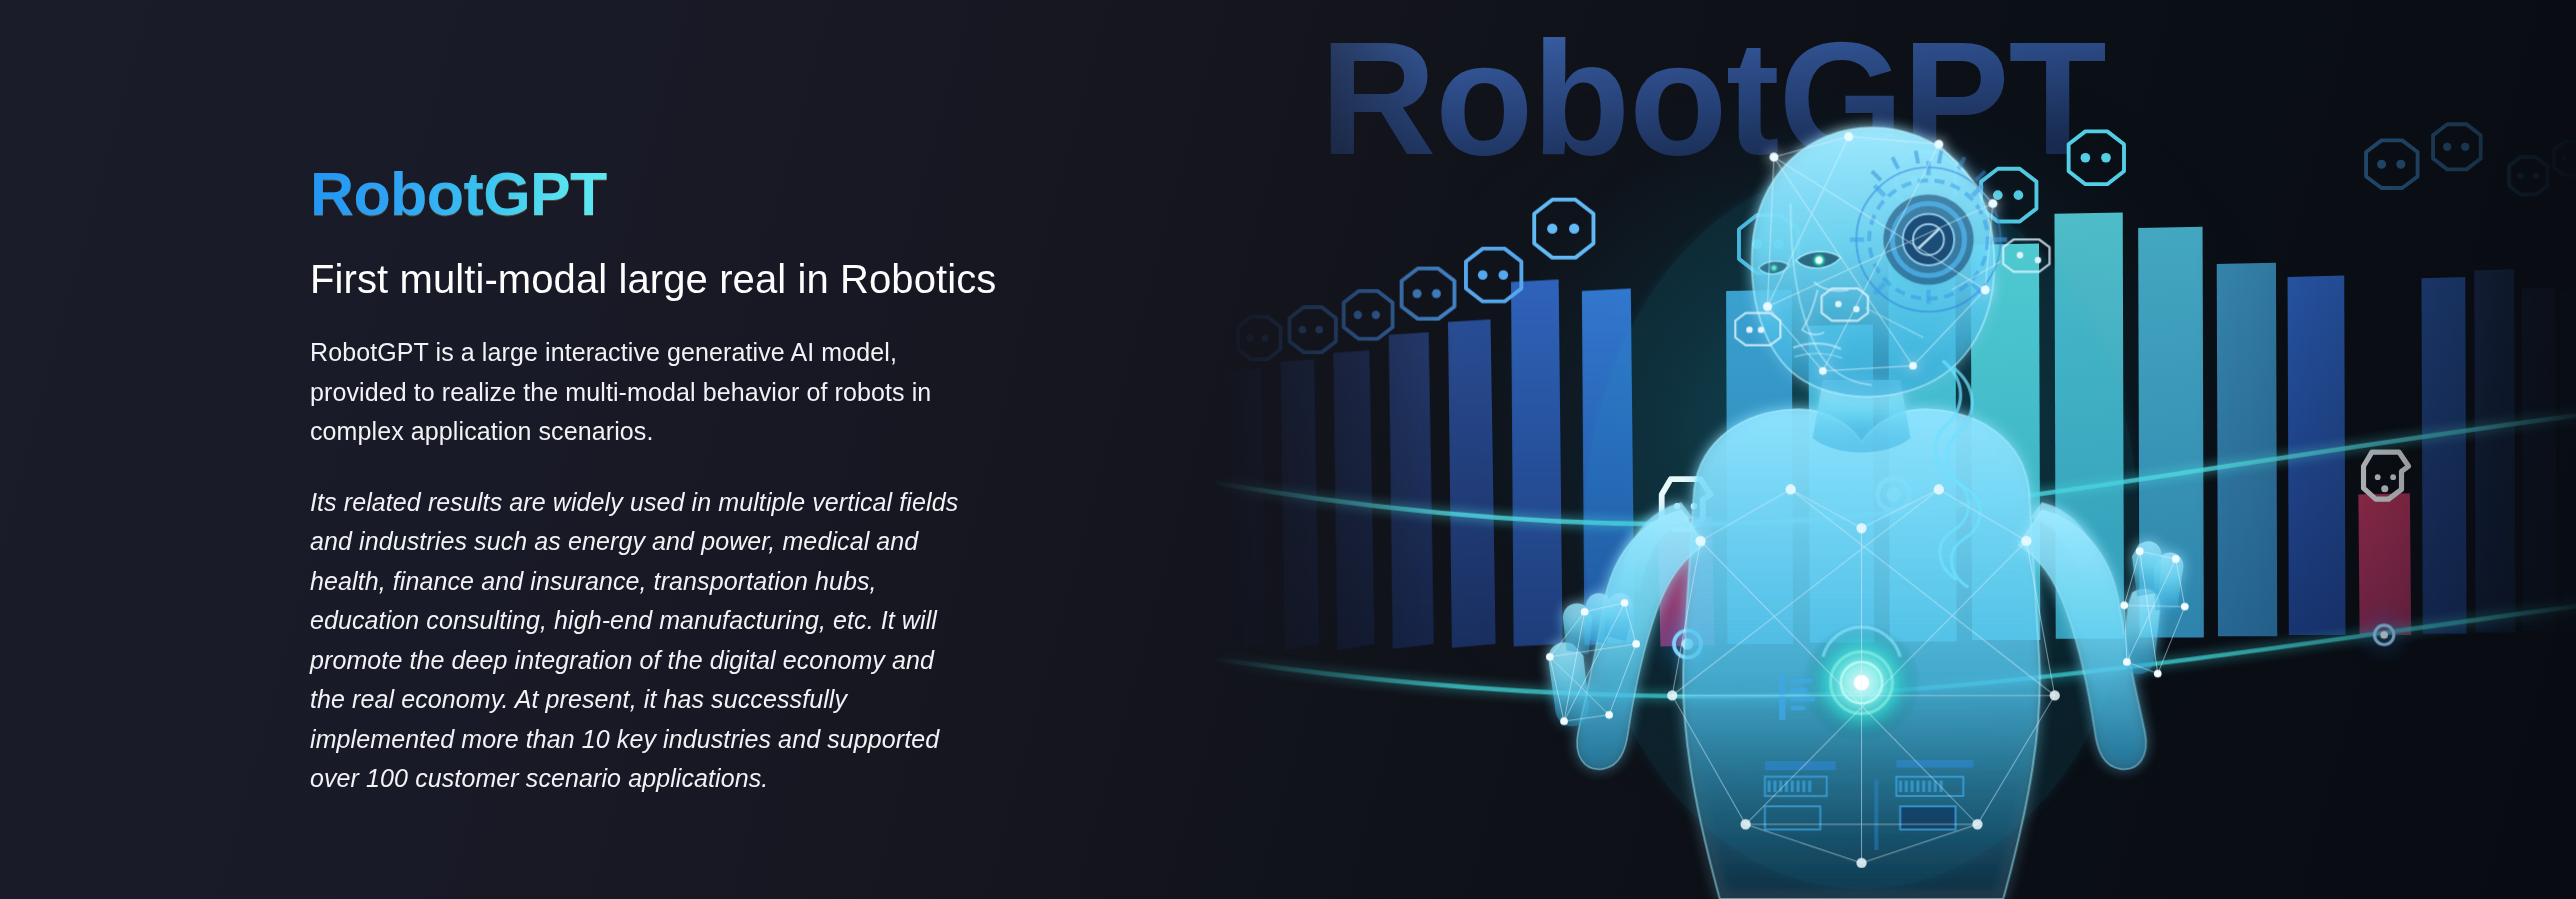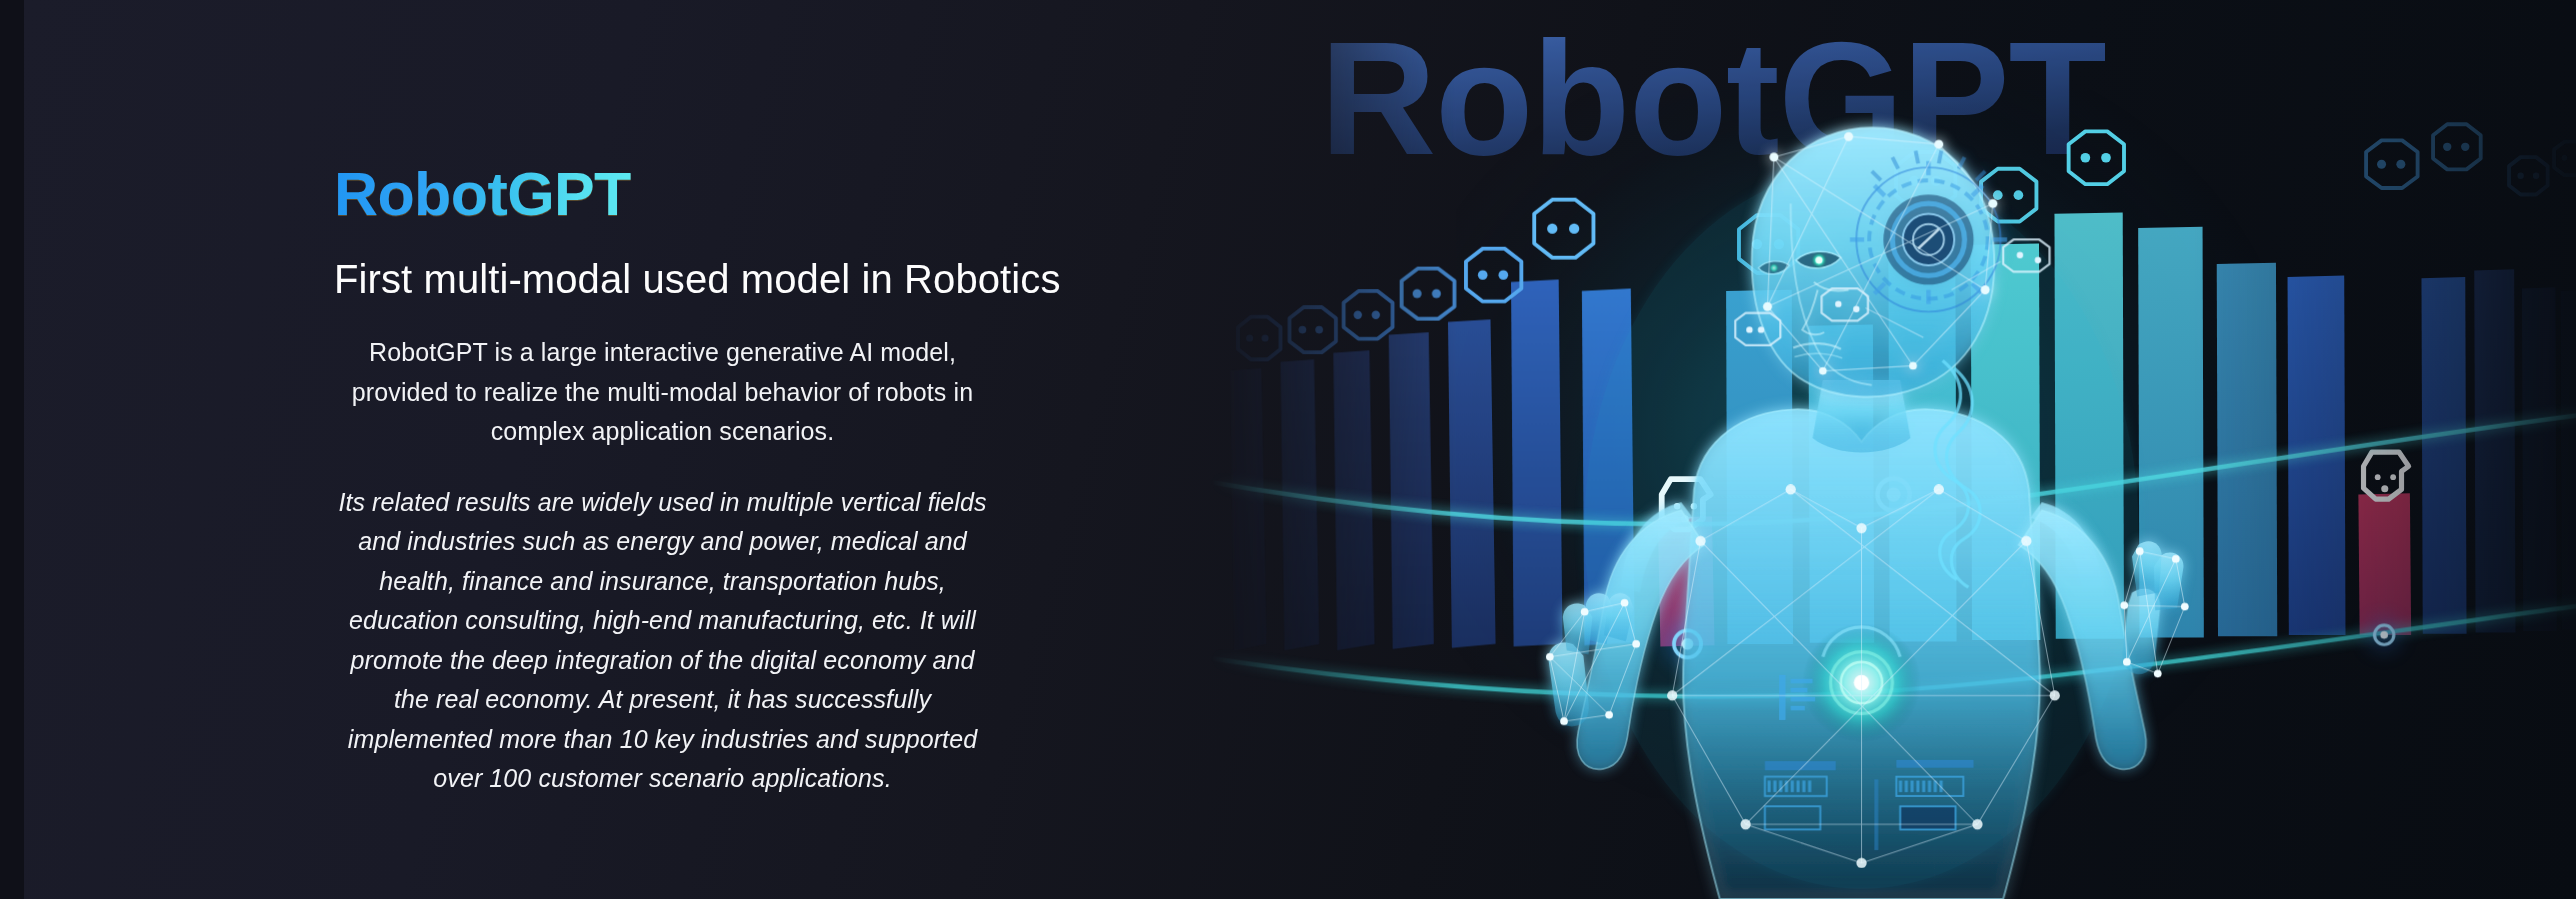--- a/index.html
+++ b/index.html
@@ -8,21 +8,20 @@
     width:2576px; height:899px;
     font-family:"Liberation Sans", sans-serif;
     overflow:hidden; position:relative;
   }
 
   
   #hero {
     position:absolute; inset:0;
     background:linear-gradient(105deg,#1b1c2a 0%,#191a27 22%,#15161f 42%,#101219 58%,#0b0f16 74%,#080c12 100%);
     overflow:hidden;
-    margin-left:24px;
   }
 
   
   #copy {
     position:absolute; left:310px; top:164px; width:902px;
     z-index:40;
   }
   #brand {
     font-size:61px; font-weight:bold; letter-spacing:-0.6px;
     line-height:1.0;
@@ -36,21 +35,20 @@
     margin-top:33px;
     font-size:40px; font-weight:300; color:#fdfdfd;
     letter-spacing:0.1px; line-height:1.05;
     font-stretch:condensed;
   }
   .para {
     margin-top:33px;
     font-size:25px; font-weight:300; color:#f2f3f6;
     line-height:1.58; letter-spacing:0.1px;
     max-width:657px;
-    text-align:center;
   }
   .para + .para { margin-top:31px;font-style:italic; }
 
   
   #art {
     position:absolute; right:0; top:0; width:1365px; height:899px;
     z-index:10;
     -webkit-mask-image:linear-gradient(90deg,rgba(0,0,0,0) 0%,rgba(0,0,0,.35) 6%,rgba(0,0,0,1) 18%,rgba(0,0,0,1) 72%,rgba(0,0,0,.55) 92%,rgba(0,0,0,.12) 100%);
     mask-image:linear-gradient(90deg,rgba(0,0,0,0) 0%,rgba(0,0,0,.35) 6%,rgba(0,0,0,1) 18%,rgba(0,0,0,1) 72%,rgba(0,0,0,.55) 92%,rgba(0,0,0,.12) 100%);
   }
@@ -569,19 +567,19 @@
             <circle cx="1082" cy="822" r="6"></circle>
             <circle cx="1040" cy="926" r="6"></circle>
         <circle cx="992" cy="908" r="6"></circle>
           </g>
       </g>
     </svg>
   </div>
 
   <div id="copy">
     <h1 id="brand">RobotGPT</h1>
-    <h2 id="tagline">First multi-modal used model in Robotics</h2>
+    <h2 id="tagline">First multi-modal large real in Robotics</h2>
     <p class="para">RobotGPT is a large interactive generative AI model, provided to realize the multi-modal behavior of robots in complex application scenarios.</p>
     <p class="para">Its related results are widely used in multiple vertical fields and industries such as energy and power, medical and health, finance and insurance, transportation hubs, education consulting, high-end manufacturing, etc. It will promote the deep integration of the digital economy and the real economy. At present, it has successfully implemented more than 10 key industries and supported over 100 customer scenario applications.</p>
   </div>
 
 </div>
 
 
 </body></html>

